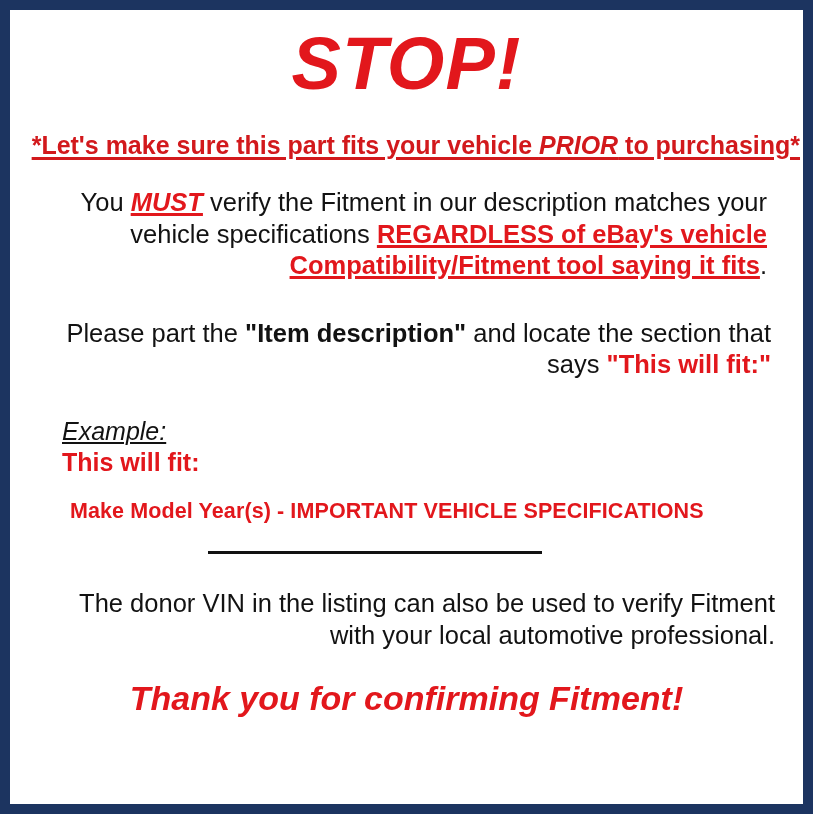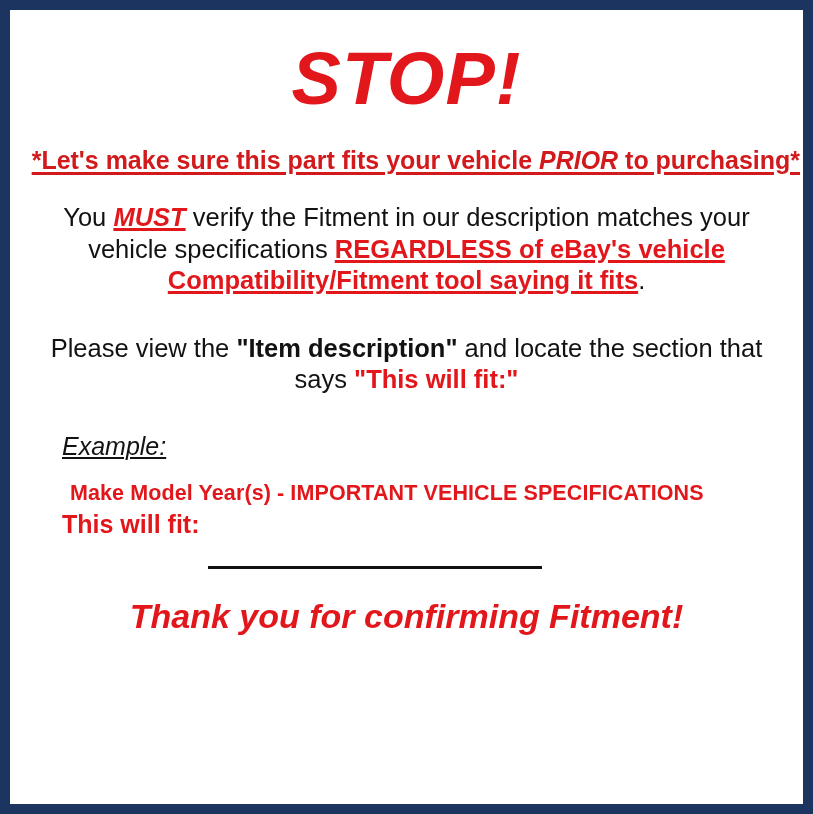--- a/index.html
+++ b/index.html
@@ -33,21 +33,21 @@
 
   
   #stop-heading {
     text-align: center;
     font-size: 74px;
     font-weight: bold;
     font-style: italic;
     color: #e2171c;
     letter-spacing: 1px;
     line-height: 1;
-    margin: 28px 0 0 0;
+    margin: 13px 0 0 0;
     font-family: "Liberation Sans", sans-serif;
   }
 
   
   #subtitle-line {
     text-align: center;
     color: #d2191c;
     font-weight: bold;
     font-size: 25.5px;
     line-height: 1.1;
@@ -58,21 +58,21 @@
     font-family: "Liberation Sans Narrow", "Liberation Sans", sans-serif;
     font-stretch: condensed;
     text-decoration: underline;
     text-decoration-thickness: 3px;
     text-underline-offset: 3px;
   }
   #subtitle-line .i { font-style: italic; }
 
   
   .body-para {
-    text-align: center;
+    text-align: right;
     font-size: 25.5px;
     line-height: 1.24;
     color: #121212;
     font-family: "Liberation Sans", sans-serif;
   }
   #para-must     { margin: 28px 22px 0 22px; }
   #para-view     { margin: 36px 18px 0 18px; }
   #para-confirm  { margin: 28px 22px 0 22px; }
   #para-vin      { margin: 34px 14px 0 14px; }
 
@@ -145,28 +145,31 @@
 
   <p id="subtitle-line">
     <span>*Let's make sure this part fits your vehicle </span><span class="i">PRIOR</span><span> to purchasing*</span>
   </p>
 
   <p id="para-must" class="body-para">
     <span class="black">You </span><span class="red b i u">MUST</span><span class="black"> verify the Fitment in our description matches your vehicle specifications </span><span class="red b u">REGARDLESS of eBay's vehicle Compatibility/Fitment tool saying it fits</span><span class="black">.</span>
   </p>
 
   <p id="para-view" class="body-para">
-    <span class="black">Please view the </span><span class="black b">"Item description"</span><span class="black"> and locate the section that says </span><span class="red b">"This will fit:"</span>
+    <span class="black">Please part the </span><span class="black b">"Item description"</span><span class="black"> and locate the section that says </span><span class="red b">"This will fit:"</span>
   </p>
 
   <div id="example-block">
     <div id="example-label">Example:</div>
+    <div id="example-fit-line">This will fit:</div>
     <div id="example-spec-line">Make Model Year(s) - IMPORTANT VEHICLE SPECIFICATIONS</div>
-    <div id="example-fit-line">This will fit:</div>
   </div>
 
   <div id="example-divider"></div>
 
 
+  <p id="para-vin" class="body-para">
+    <span class="black">The donor VIN in the listing can also be used to verify Fitment with your local automotive professional.</span>
+  </p>
 
   <p id="thanks-line">Thank you for confirming Fitment!</p>
 
 </div>
 
 </body></html>

